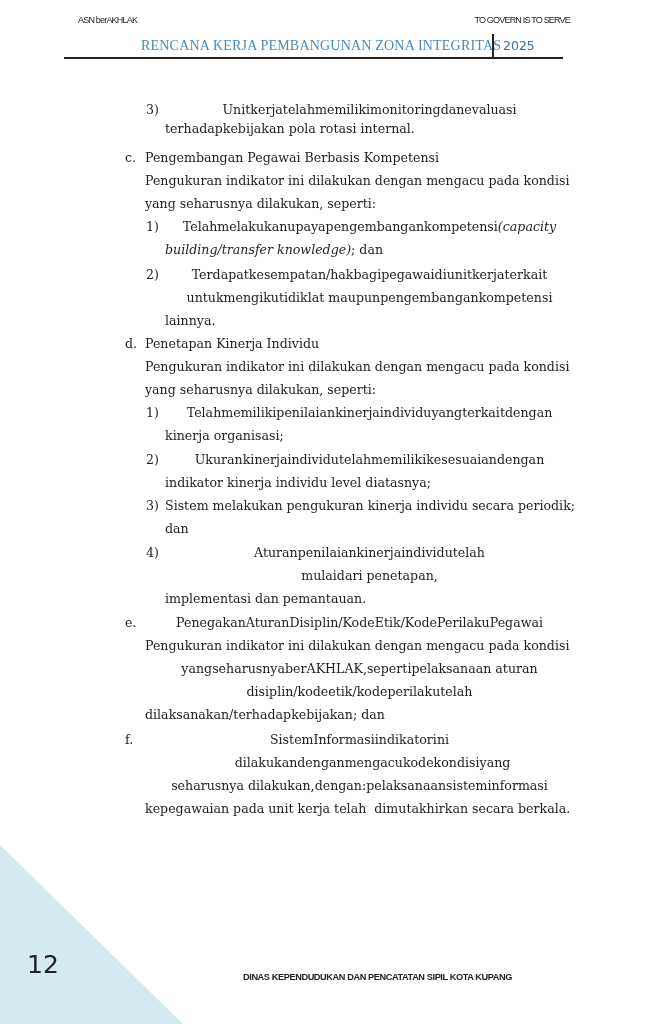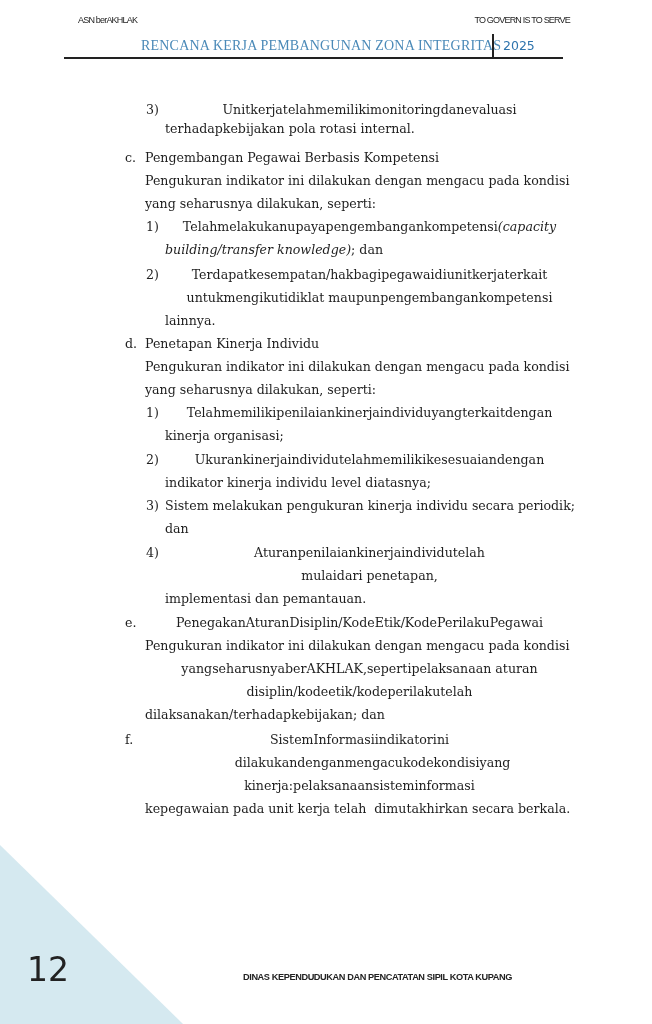--- a/index.html
+++ b/index.html
@@ -38,21 +38,21 @@
   .line { position:absolute; white-space:nowrap; }
   .just { display:flex; justify-content:center; }
   .lbl { position:absolute; }
 
   .triangle {
     position:absolute; left:0; top:845px; width:0; height:0;
     border-left:183px solid #d5e9f0; border-top:179px solid transparent;
   }
   .page-num {
     position:absolute; left:27px; top:950px;
-    font-family:"DejaVu Sans", sans-serif; font-size:33px; color:#222;
+    font-family:"DejaVu Sans", sans-serif; font-size:25px; color:#222;
   }
   .footer {
     position:absolute; left:243px; top:972px;
     font-family:"Liberation Sans", sans-serif; font-weight:bold; font-size:9.2px; letter-spacing:-0.4px; color:#222;
   }
   i { font-style:italic; }
 </style>
 </head>
 <body>
 
@@ -195,21 +195,22 @@
   </div>
   <div class="line just" style="left:158px;top:653px;width:429px">
     <span>dilakukan</span>
       <span>dengan</span>
       <span>mengacu</span>
       <span>kode</span>
       <span>kondisi</span>
       <span>yang</span>
   </div>
   <div class="line just" style="left:145px;top:676px;width:429px">
-      <span>kinerja:</span>
+    <span>seharusnya dilakukan,</span>
+      <span>dengan:</span>
       <span>pelaksanaan</span>
       <span>sistem</span>
       <span>informasi</span>
   </div>
   <div class="line" style="left:145px;top:699px;white-space:pre">kepegawaian pada unit kerja telah  dimutakhirkan secara berkala.</div>
 </div>
 
 <div class="triangle"></div>
 <div class="page-num">12</div>
 <div class="footer">DINAS KEPENDUDUKAN DAN PENCATATAN SIPIL KOTA KUPANG</div>

